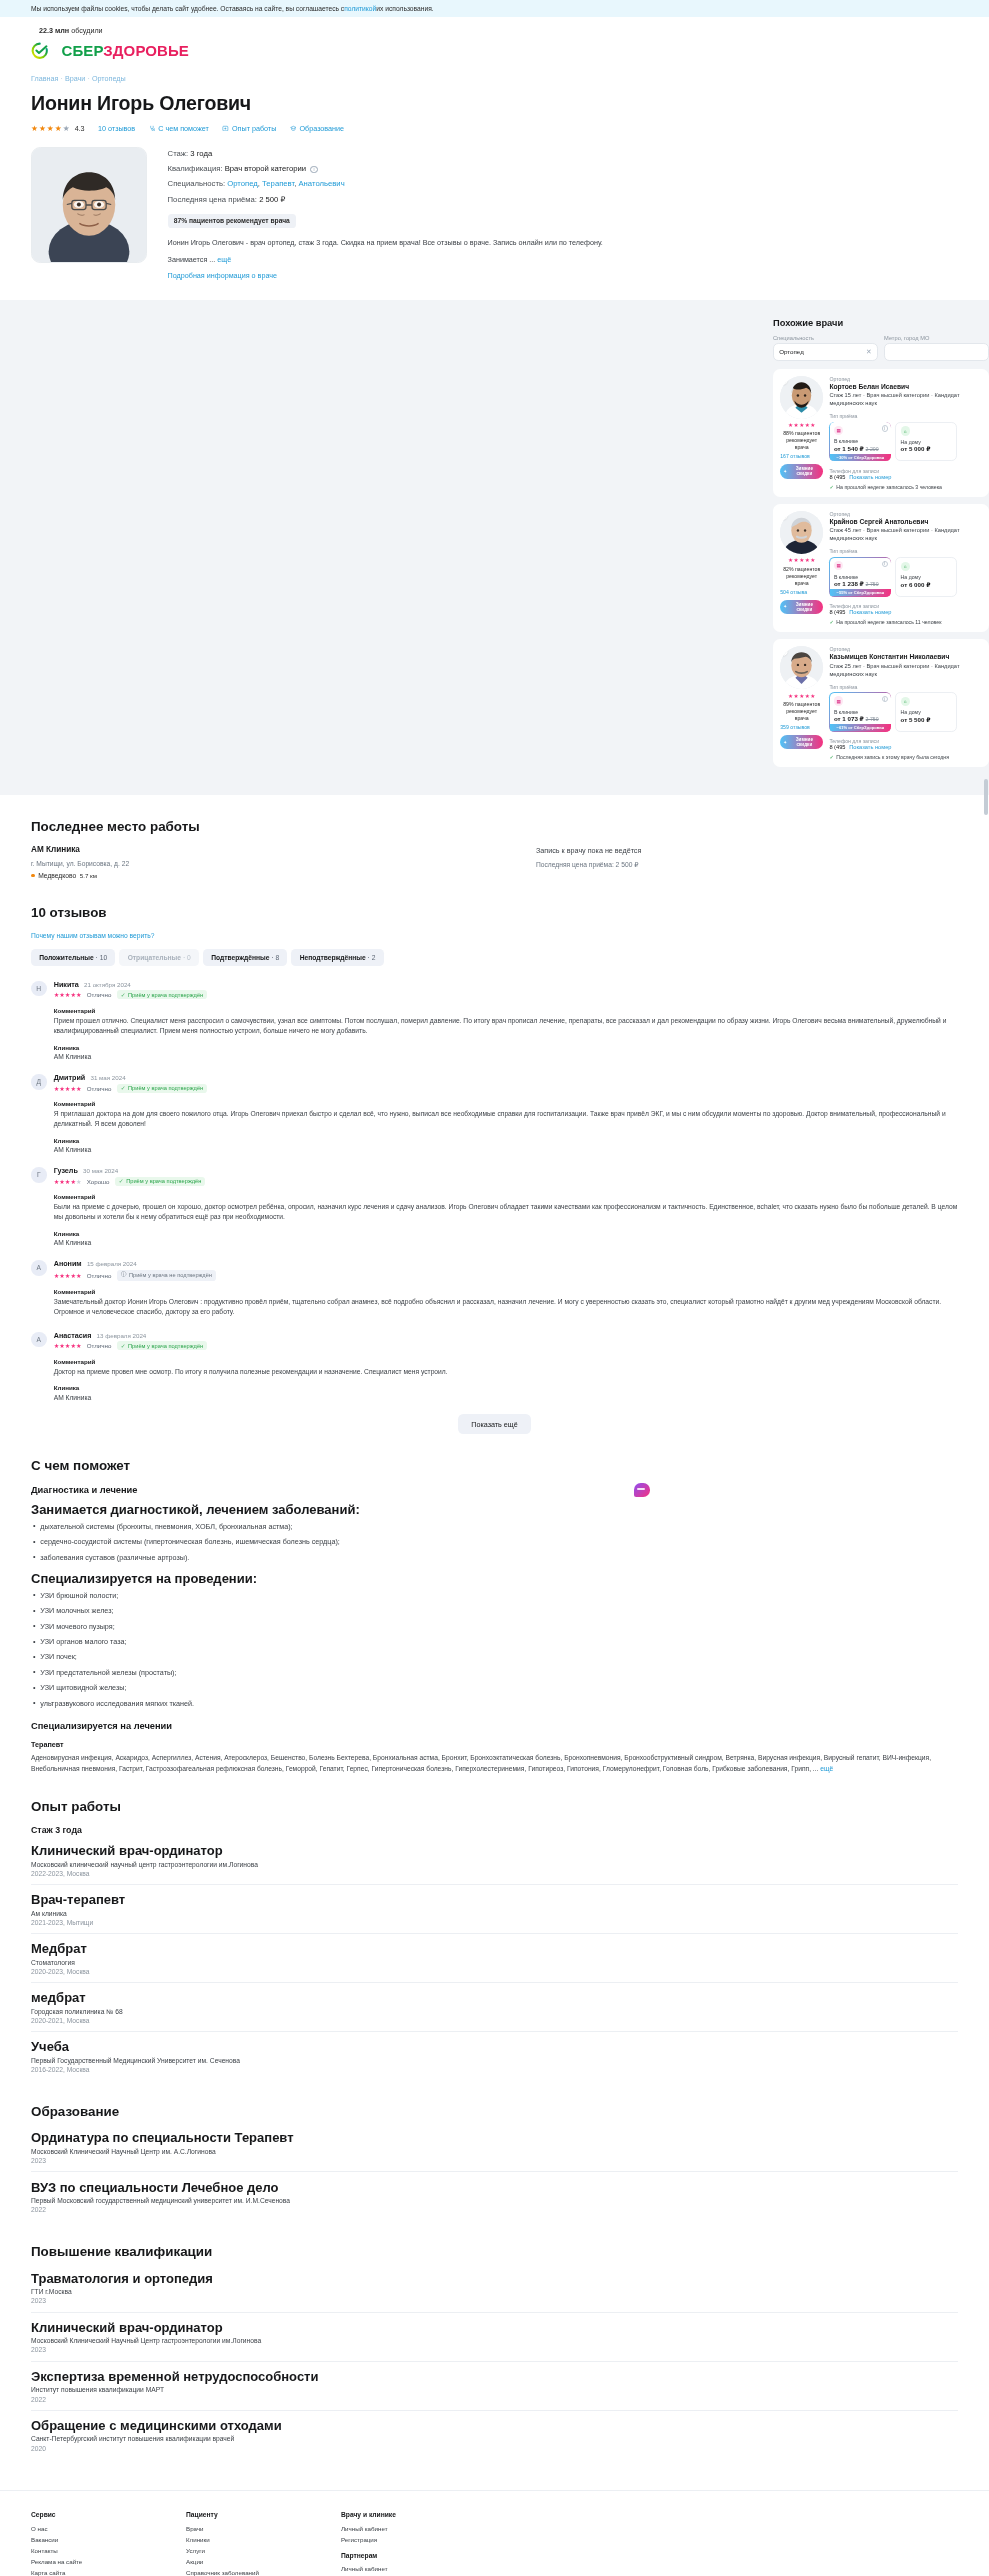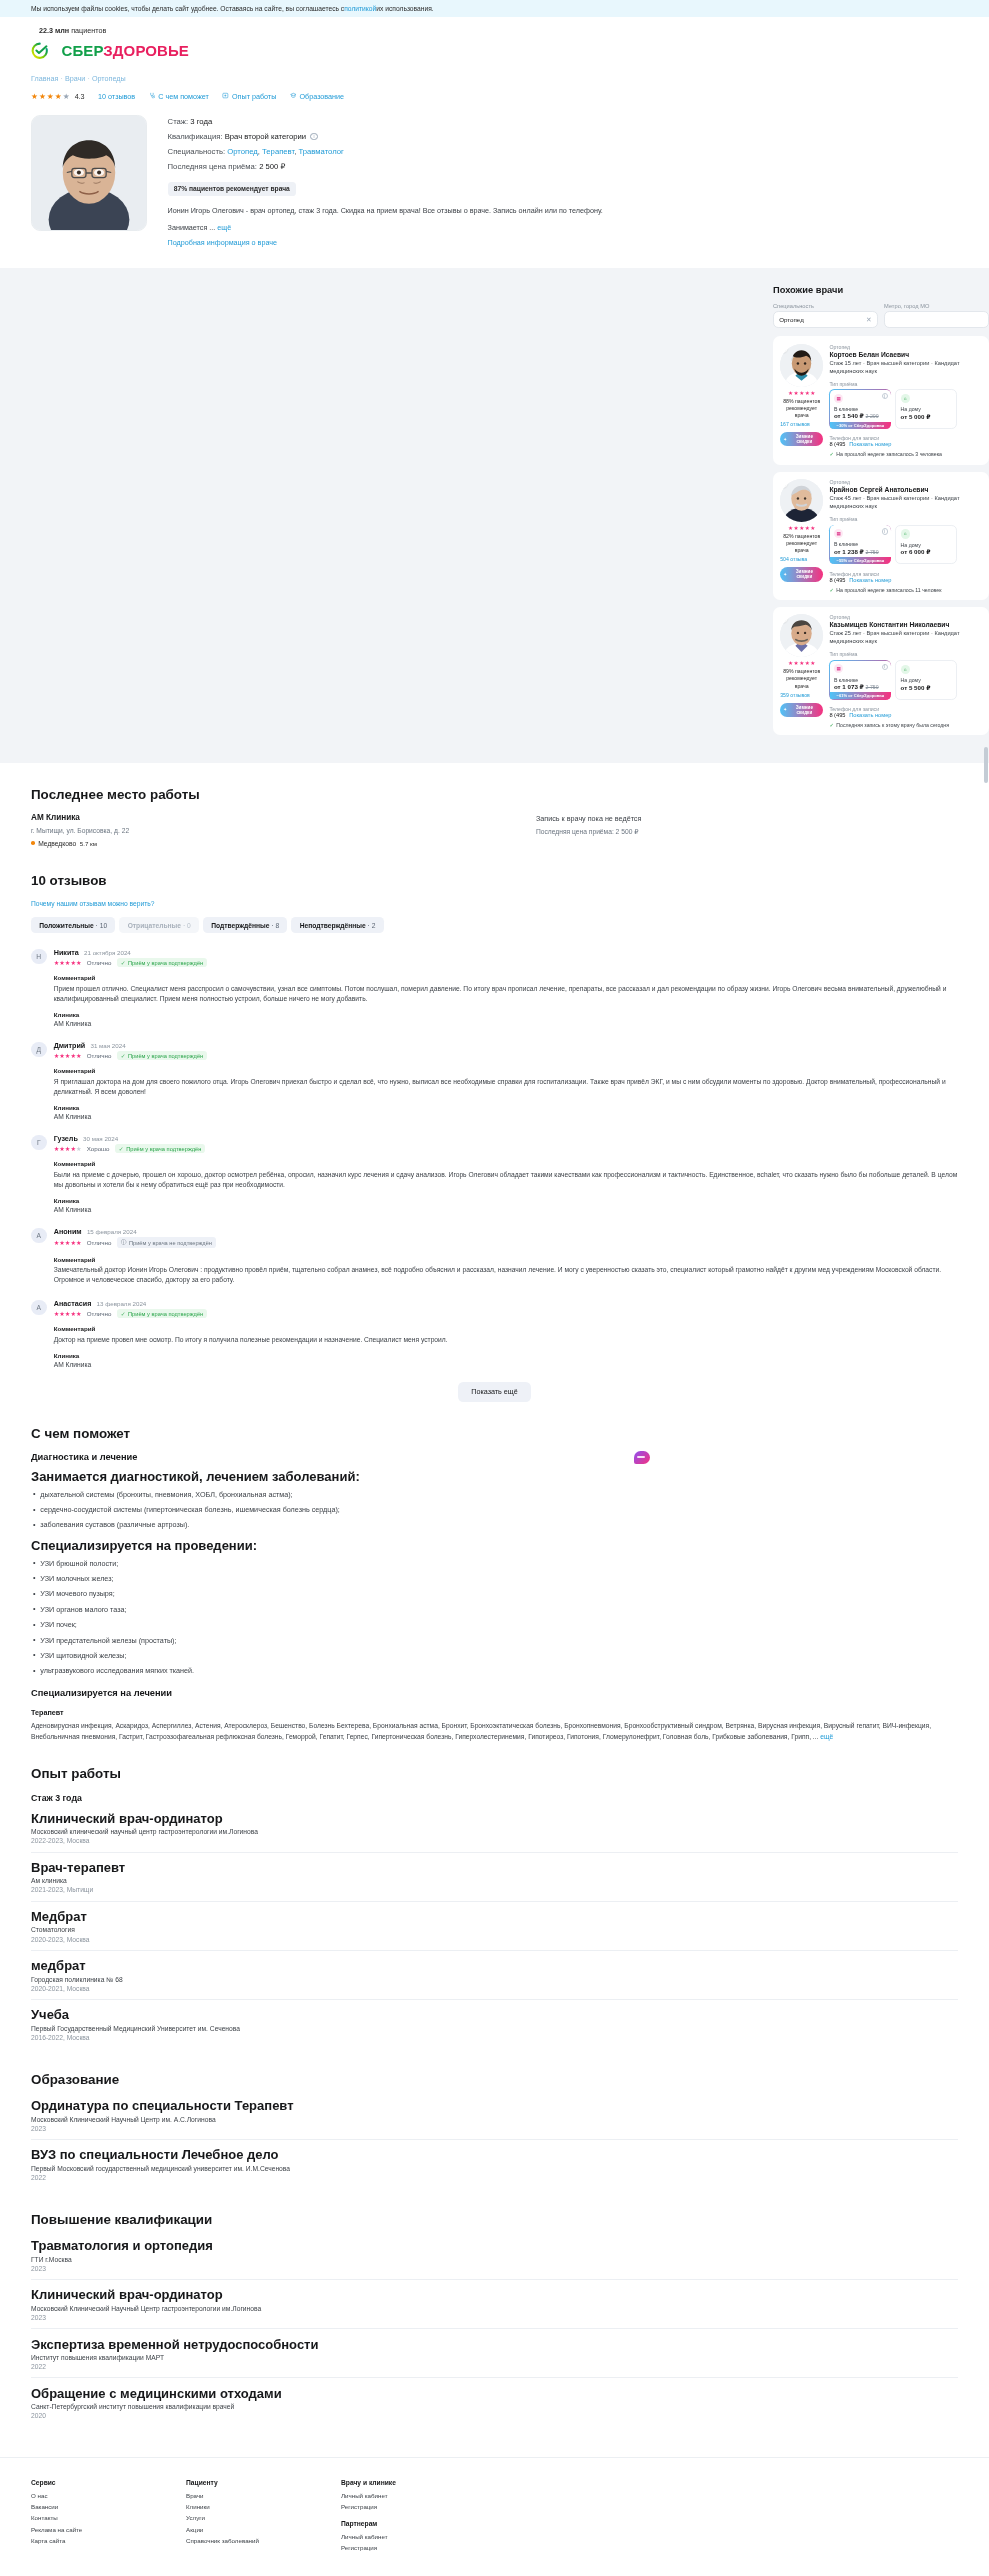--- a/index.html
+++ b/index.html
@@ -261,21 +261,21 @@
 <body>
 
 <div class="cookie-bar">
   <span>Мы используем файлы cookies, чтобы делать сайт удобнее. Оставаясь на сайте, вы соглашаетесь с </span>
     <a class="lnk">политикой</a>
     <span> их использования.</span>
 </div>
 
 <div class="top-wrap">
   <div class="patients-line">
-    <b>22.3 млн</b><span> пациентов</span>
+    <b>22.3 млн</b><span> обсудили</span>
   </div>
 
   <div class="logo-row">
     <span class="logo-mark">
       <svg width="17.5" height="17.5" viewBox="0 0 34 34">
         <defs>
           <linearGradient id="sbg" x1="0" y1="1" x2="1" y2="0">
             <stop offset="0%" stop-color="#f5e400"></stop>
             <stop offset="35%" stop-color="#8fd400"></stop>
             <stop offset="70%" stop-color="#12a04a"></stop>
@@ -288,20 +288,21 @@
     </span>
     <span class="logo-text">
       <span class="sber">СБЕР</span><span class="zdorovie">ЗДОРОВЬЕ</span>
     </span>
   </div>
 
   <div class="breadcrumb">
     <a>Главная</a><span class="sep">·</span><a>Врачи</a><span class="sep">·</span><a>Ортопеды</a>
   </div>
 
+  <h1 class="doctor-name">Ионин Игорь Олегович</h1>
 
   <div class="meta-row">
     <span>
       <span class="stars">
         <span class="star">★</span>
         <span class="star">★</span>
         <span class="star">★</span>
         <span class="star">★</span>
         <span class="star off">★</span>
       </span>
@@ -365,21 +366,21 @@
     </div>
     <div class="info-line">
       <span>Квалификация:</span>
       <b>Врач второй категории</b>
       <span class="icircle">i</span>
     </div>
     <div class="info-line">
       <span>Специальность:</span>
       <a class="blue">Ортопед</a>,
       <a class="blue">Терапевт</a>,
-      <a class="blue">Травматолог</a>
+      <a class="blue">Анатольевич</a>
     </div>
     <div class="info-line">
       <span>Последняя цена приёма:</span>
       <b>2 500 ₽</b>
     </div>
 
     <div class="recommend-badge">87% пациентов рекомендует врача</div>
 
     <div class="desc">
       <span>Ионин Игорь Олегович - врач ортопед, стаж 3 года. Скидка на прием врача! Все отзывы о враче. Запись онлайн или по телефону.</span>

